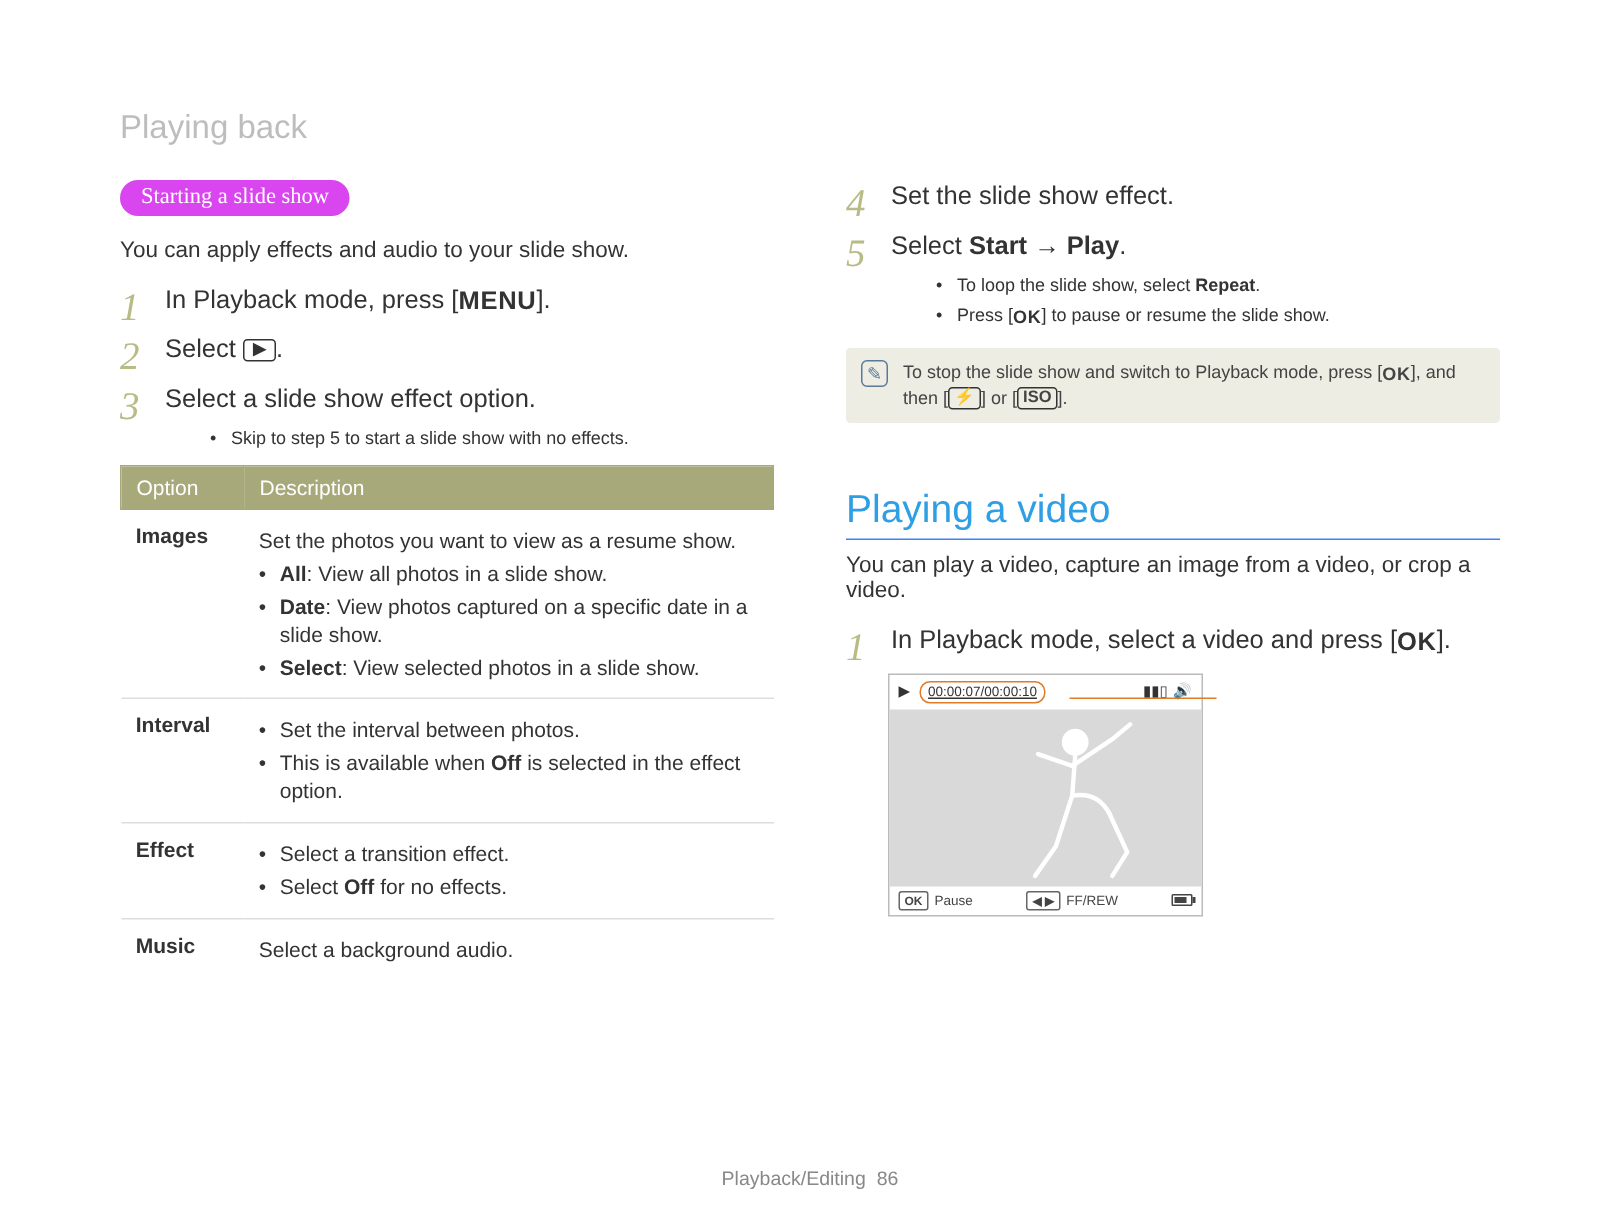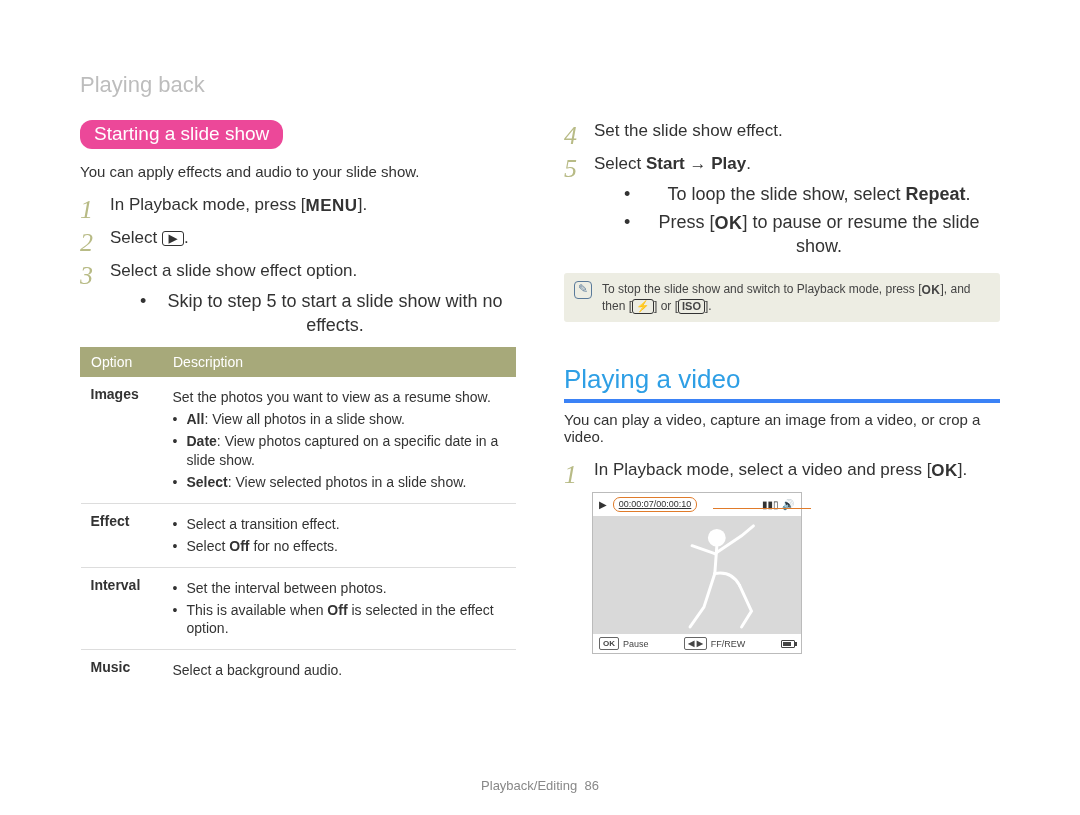--- a/index.html
+++ b/index.html
@@ -36,26 +36,27 @@
   .columns {
     display: flex;
     gap: 48px;
   }
   .col {
     flex: 1 1 0;
     min-width: 0;
   }
   .pill {
     display: inline-block;
-    background: #ec4899;
+    background: #d946ef;
     color: #fff;
     border-radius: 12px;
     padding: 3px 14px 4px;
-    font-size: 19px;
+    font-size: 15px;
     margin-bottom: 8px;
+    font-family: Liberation Serif, serif;
   }
   .lead {
     font-size: 15px;
     margin: 6px 0 14px;
   }
   ol.steps {
     list-style: none;
     padding: 0;
     margin: 0 0 8px 0;
     counter-reset: step;
@@ -79,24 +80,23 @@
     color: var(--step-num);
   }
   .sub-bullets {
     list-style: none;
     padding: 6px 0 0 30px;
     margin: 0;
   }
   .sub-bullets li {
     position: relative;
     padding-left: 14px;
-    font-size: 18px;
+    font-size: 12px;
     margin-bottom: 4px;
     line-height: 1.35;
-    text-align: center;
   }
   .sub-bullets li::before {
     content: "•";
     position: absolute;
     left: 0;
     top: 0;
   }
   .icon-box, .icon-text {
     display: inline-block;
     vertical-align: middle;
@@ -161,21 +161,21 @@
     border: 1.5px solid #5a7a9a;
     border-radius: 4px;
     display: flex; align-items: center; justify-content: center;
     color: #5a7a9a;
     font-size: 12px;
   }
   h2.section {
     font-size: 26px;
     font-weight: 400;
     color: var(--accent-blue);
-    border-bottom: 4px solid #3b82f6;
+    border-bottom: 1px solid #3b82f6;
     padding-bottom: 4px;
     margin: 42px 0 8px;
   }
 
   
   .video-row { display: flex; gap: 16px; align-items: flex-start; margin-top: 10px; }
   .vid {
     width: 210px;
     border: 1px solid #bbb;
     background: #fff;
@@ -297,34 +297,34 @@
             <td>
               <div class="desc-plain">Set the photos you want to view as a resume show.</div>
               <ul class="desc-list">
                 <li><span class="bold">All</span><span>: View all photos in a slide show.</span></li>
                 <li><span class="bold">Date</span><span>: View photos captured on a specific date in a slide show.</span></li>
                 <li><span class="bold">Select</span><span>: View selected photos in a slide show.</span></li>
               </ul>
             </td>
           </tr>
           <tr>
+            <td class="optname">Interval</td>
+            <td>
+              <ul class="desc-list">
+                <li><span>Set the interval between photos.</span></li>
+                <li><span>This is available when </span><span class="bold">Off</span><span> is selected in the effect option.</span></li>
+              </ul>
+            </td>
+          </tr>
+          <tr>
             <td class="optname">Effect</td>
             <td>
               <ul class="desc-list">
                 <li><span>Select a transition effect.</span></li>
                 <li><span>Select </span><span class="bold">Off</span><span> for no effects.</span></li>
-              </ul>
-            </td>
-          </tr>
-          <tr>
-            <td class="optname">Interval</td>
-            <td>
-              <ul class="desc-list">
-                <li><span>Set the interval between photos.</span></li>
-                <li><span>This is available when </span><span class="bold">Off</span><span> is selected in the effect option.</span></li>
               </ul>
             </td>
           </tr>
           <tr>
             <td class="optname">Music</td>
             <td>
               <div class="desc-plain">Select a background audio.</div>
             </td>
           </tr>
         </tbody>

